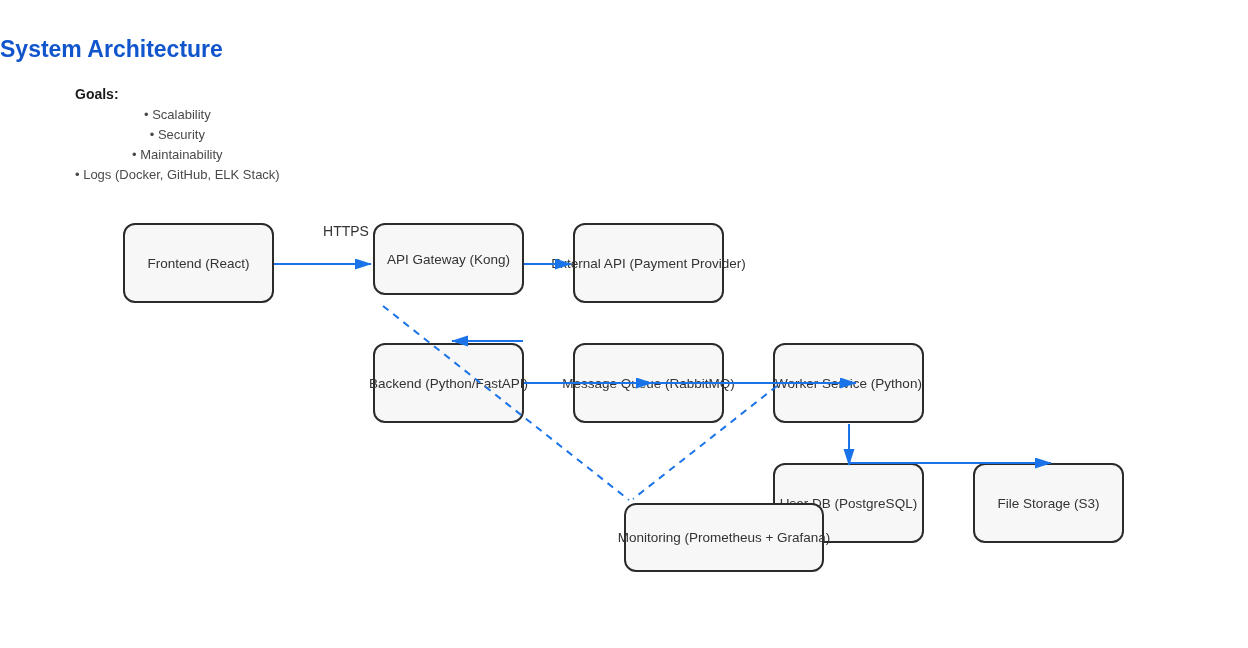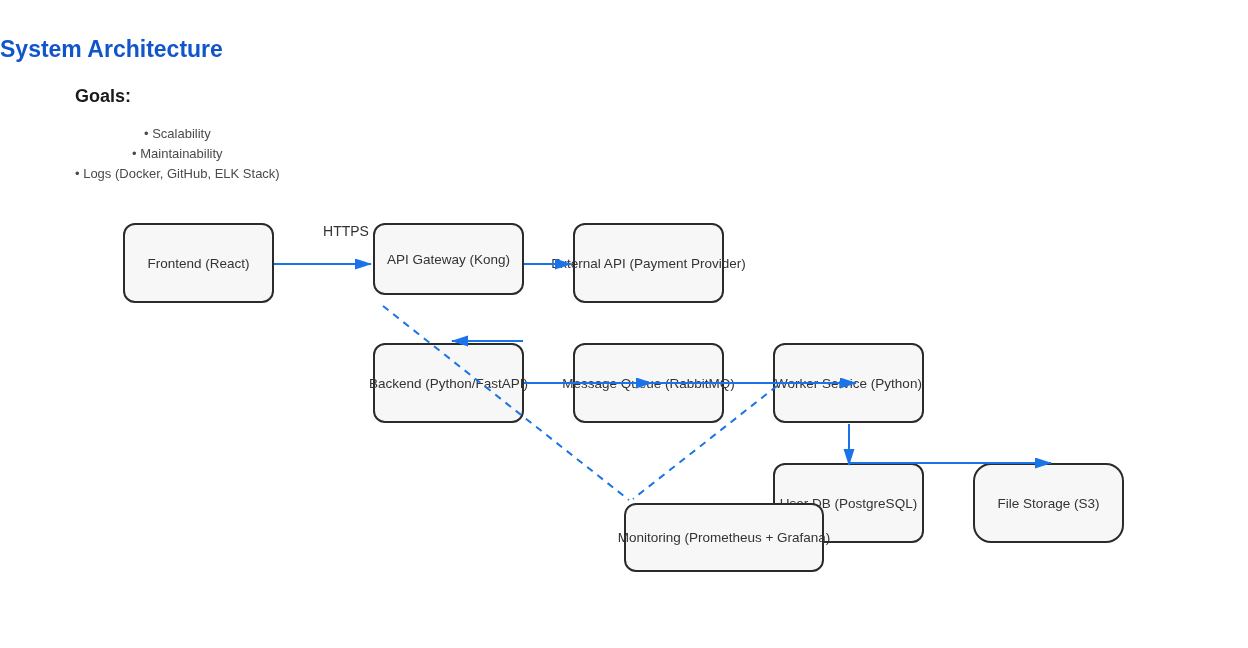--- a/index.html
+++ b/index.html
@@ -26,24 +26,24 @@
     color: var(--title-color, #1155CC);
     z-index: 1;
   }
   .goals {
     position: absolute;
     left: 75px;
     top: 86px;
     z-index: 1;
   }
   .goals .heading {
-    font-size: 18px;
+    font-size: 14px;
     font-weight: bold;
     color: #1a1a1a;
-    margin-bottom: 17px;
+    margin-bottom: 3px;
   }
   .goals ul {
     list-style: none;
     margin: 0;
     padding: 0;
     text-align: center;
   }
   .goals li {
     font-size: 13px;
     color: #4a4a4a;
@@ -81,20 +81,21 @@
 </head>
 <body>
 
 <div class="canvas">
   <div class="title">System Architecture</div>
 
   <div class="goals">
     <div class="heading">Goals:</div>
     <ul>
         <li>• Scalability</li>
+        <li>• Security</li>
         <li>• Maintainability</li>
         <li>• Logs (Docker, GitHub, ELK Stack)</li>
       </ul>
   </div>
 
   <svg class="edges" width="1248" height="648" viewBox="0 0 1248 648">
       <defs>
         <marker id="arrowhead" markerUnits="userSpaceOnUse" markerWidth="18" markerHeight="12" refX="16" refY="5.5" orient="auto">
           <path d="M0,0 L17,5.5 L0,11 Z" fill="#1A73E8"></path>
         </marker>
@@ -124,19 +125,19 @@
     </div>
     <div class="node" style="left: 573px; top: 343px; width: 151px; height: 80px;">
       <span class="node-label">Message Queue (RabbitMQ)</span>
     </div>
     <div class="node" style="left: 773px; top: 343px; width: 151px; height: 80px;">
       <span class="node-label">Worker Service (Python)</span>
     </div>
     <div class="node" style="left: 773px; top: 463px; width: 151px; height: 80px;">
       <span class="node-label">User DB (PostgreSQL)</span>
     </div>
-    <div class="node" style="left: 973px; top: 463px; width: 151px; height: 80px; border-radius: 18px;">
+    <div class="node" style="left: 973px; top: 463px; width: 151px; height: 80px;">
       <span class="node-label">File Storage (S3)</span>
     </div>
     <div class="node" style="left: 624px; top: 503px; width: 200px; height: 69px;">
       <span class="node-label">Monitoring (Prometheus + Grafana)</span>
     </div>
   </div>
 
 </body></html>

